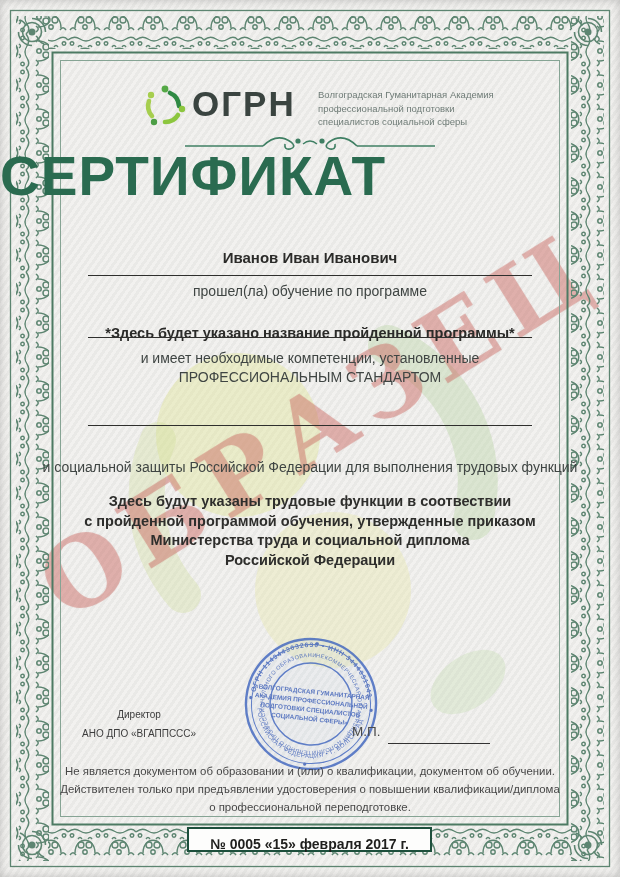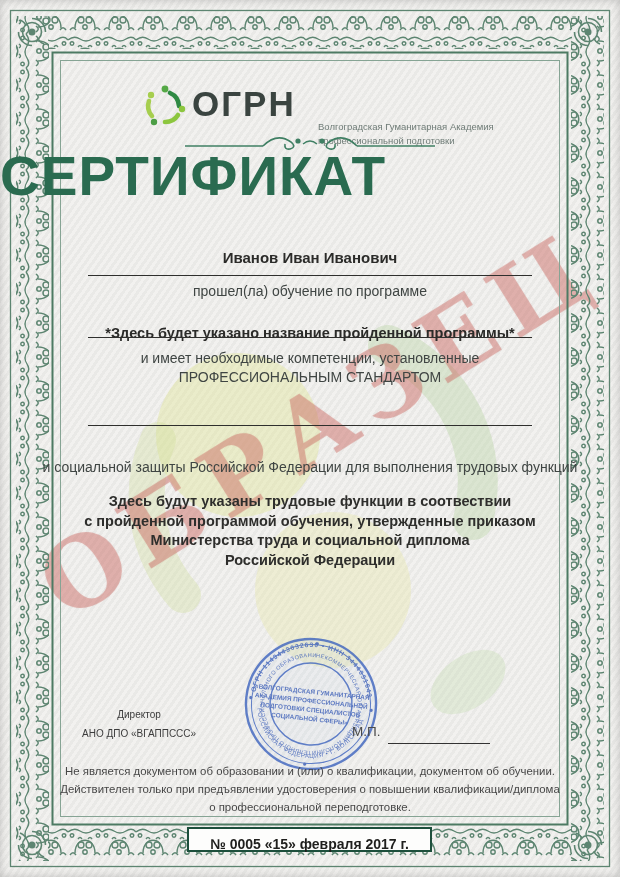--- a/index.html
+++ b/index.html
@@ -19,21 +19,21 @@
     z-index:2;left:318px;top:425px;transform:translate(-50%,-50%) rotate(-32deg);
     font-family:"DejaVu Serif","Liberation Serif",serif;font-weight:bold;
     font-size:96px;letter-spacing:12px;color:rgba(208,112,106,.30);
     white-space:nowrap; text-shadow:0 0 1px rgba(190,90,85,.25);
   }
   #border-svg{z-index:3;left:0;top:0;}
   .content{z-index:4;}
   
   #logo-icon{left:141px;top:82px;}
   #logo-word{left:192px;top:84px;font-size:35px;font-weight:bold;letter-spacing:2px;color:#3a4440;}
-  #academy{left:318px;top:88px;width:185px;font-size:9.5px;line-height:13.5px;color:#6f7c77;margin-top:32px;}
+  #academy{left:318px;top:88px;width:185px;font-size:9.5px;line-height:13.5px;color:#6f7c77;}
   #divider{left:185px;top:130px;}
   
   #title{left:0;top:144px;width:620px;text-align:left;font-size:55px;font-weight:bold;
          letter-spacing:1px;color:#2a6b50;}
   .centerline{left:0;width:620px;text-align:center;}
   #intro{top:225px;font-size:14px;color:#4a504d;}
   #name{top:249px;font-size:15px;font-weight:bold;color:#2b2b29;}
   .rule{left:88px;width:444px;height:0;border-top:1.5px solid #2f2f2d;}
   #rule-name{top:275px;}
   #passed{top:283px;font-size:14px;}
@@ -131,20 +131,21 @@
       <path d="M11,34 a15,15 0 0 1 -3,-15" fill="none" stroke="#a6ce4e" stroke-width="4.6" stroke-linecap="round"></path>
       <circle cx="10" cy="13" r="3.2" fill="#a6ce4e"></circle>
     </g>
   </svg>
 
   <div id="logo-word" class="abs content">ОГРН</div>
 
   <div id="academy" class="abs content">
     <div>Волгоградская Гуманитарная Академия</div>
     <div>профессиональной подготовки</div>
+    <div>специалистов социальной сферы</div>
   </div>
 
   <svg id="divider" class="abs content" width="250" height="26" viewBox="0 0 250 26">
     <g fill="none" stroke="#3f7f63" stroke-width="1.6">
       <line x1="0" y1="16" x2="78" y2="16"></line>
       <line x1="172" y1="16" x2="250" y2="16"></line>
       <path d="M78,16 q14,-14 28,-4 q6,5 -1,7 q-6,1 -5,-5"></path>
       <path d="M172,16 q-14,-14 -28,-4 q-6,5 1,7 q6,1 5,-5"></path>
       <circle cx="113" cy="11" r="2.6" fill="#3f7f63" stroke="none"></circle>
       <circle cx="137" cy="11" r="2.6" fill="#3f7f63" stroke="none"></circle>

